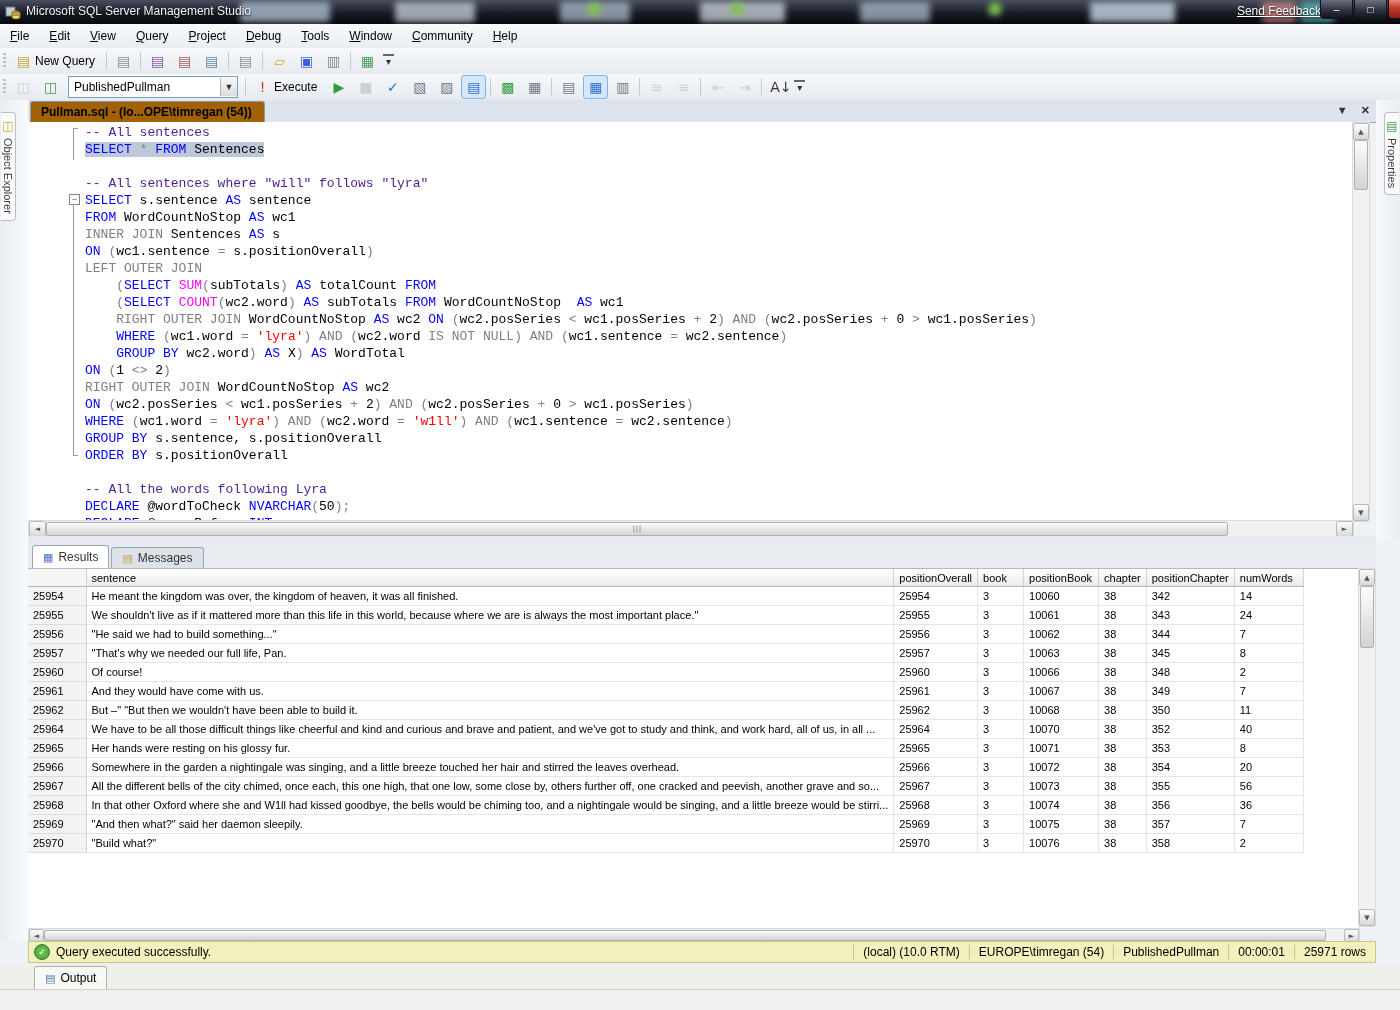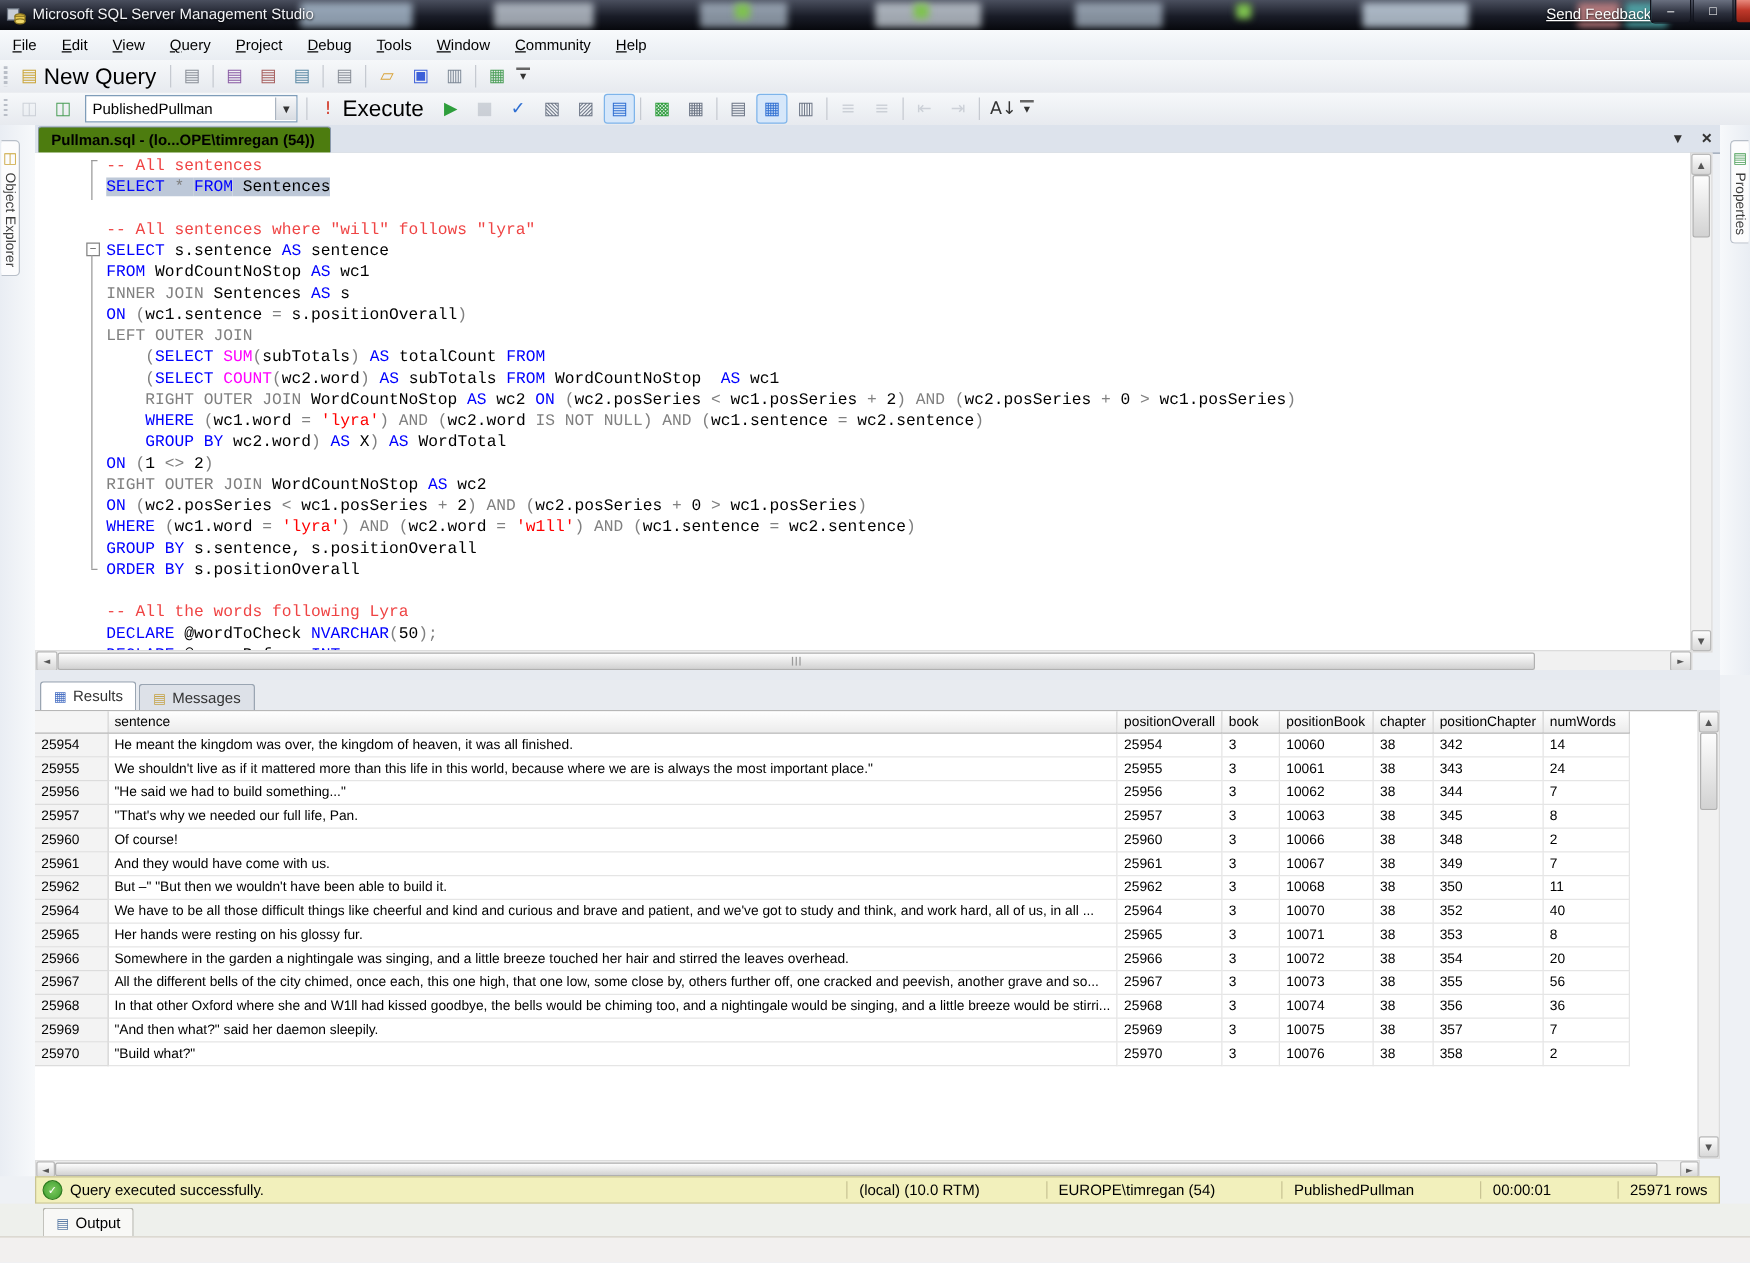--- a/index.html
+++ b/index.html
@@ -27,21 +27,21 @@
   .menu-item::first-letter{text-decoration:underline;}
 
   
   .toolbar{left:0;width:1400px;height:26px;background:linear-gradient(#f6f8fa,#e7eaef);
     border-bottom:1px solid #d7dade;display:flex;align-items:center;}
   #toolbar1{top:48px;}  #toolbar2{top:74px;}
   .grip{width:3px;height:16px;margin:0 4px 0 3px;
     background:repeating-linear-gradient(#b9bec7 0 2px,transparent 2px 4px);}
   .tbtn{display:inline-flex;align-items:center;height:22px;padding:0 3px;margin:0 1px;border-radius:3px;border:1px solid transparent;}
   .tbtn .glyph{font-size:14px;line-height:14px;width:17px;text-align:center;font-family:"DejaVu Sans",sans-serif;}
-  .tbtn .lbl{font-size:18px;margin:0 3px;}
+  .tbtn .lbl{font-size:12px;margin:0 3px;}
   .tbtn.active{background:#d6e7fa;border:1px solid #7eb4ea;}
   .tbtn.disabled{opacity:.4;}
   .tsep{width:1px;height:18px;background:#c6cad1;margin:0 3px;}
   #db-combo{display:inline-flex;align-items:center;width:168px;height:20px;background:#fff;
     border:1px solid #7f9db9;margin:0 4px;font-size:12px;}
   #db-combo .val{flex:1;padding-left:5px;}
   #db-combo .drop{width:16px;height:18px;background:linear-gradient(#f5f6f8,#d8dce2);
     border-left:1px solid #aab4c0;text-align:center;font-size:9px;line-height:18px;color:#333;}
   .overflow-btn{font-size:10px;color:#333;padding:0 3px;border-top:2px solid #666;margin:0 2px;height:12px;line-height:12px;}
 
@@ -49,31 +49,31 @@
   #left-strip{left:0;top:100px;width:28px;height:841px;background:linear-gradient(to right,#e9edf3,#f7f9fb);}
   #right-strip{left:1376px;top:100px;width:24px;height:440px;background:linear-gradient(to left,#e9edf3,#f7f9fb);}
   .vtab{position:absolute;writing-mode:vertical-rl;display:flex;align-items:center;
     background:#fcfcfd;border:1px solid #b8bfc9;font-size:11px;color:#3c3c3c;padding:6px 1px;}
   #vtab-objexp{left:1px;top:112px;border-left:none;border-radius:0 4px 4px 0;}
   #vtab-props{right:1px;top:112px;border-right:none;border-radius:4px 0 0 4px;}
   .vtab .glyph{font-size:12px;writing-mode:horizontal-tb;margin-bottom:5px;font-family:"DejaVu Sans",sans-serif;}
 
   
   #tabstrip{left:28px;top:100px;width:1348px;height:22px;background:#dde3ec;border-bottom:1px solid #96a2b2;}
-  #doc-tab{position:absolute;left:2px;top:1px;height:20px;background:#4d7c0f;border:1px solid #8a99ac;border-bottom:none;
+  #doc-tab{position:absolute;left:2px;top:1px;height:20px;background:#a16207;border:1px solid #8a99ac;border-bottom:none;
     border-radius:3px 3px 0 0;padding:3px 12px 0 10px;font-size:12px;font-weight:bold;}
   #tabstrip-controls{position:absolute;right:6px;top:4px;font-size:11px;color:#333;}
   #tabstrip-controls span{margin-left:10px;}
 
   
   #editor{left:28px;top:122px;width:1324px;height:398px;background:#fff;overflow:hidden;}
   #code-lines{position:absolute;left:57px;top:2px;font-family:"Liberation Mono","DejaVu Sans Mono",monospace;
     font-size:13px;line-height:17px;white-space:pre;}
   .code-line{height:17px;}
-  .tk-k{color:#0000ff;} .tk-g{color:#808080;} .tk-c{color:#ef4444;}
+  .tk-k{color:#0000ff;} .tk-g{color:#808080;} .tk-c{color:#4c1d95;}
   .tk-s{color:#ff0000;} .tk-f{color:#ff00ff;} .tk-d{color:#000;}
   .code-line.sel span{background:#bdc8d8;}
   #fold-rail{position:absolute;left:41px;top:0;width:14px;height:100%;}
   .rail-line{position:absolute;background:#9a9a9a;width:1px;}
   .rail-tick{position:absolute;background:#9a9a9a;height:1px;width:5px;}
   .fold-box{position:absolute;width:9px;height:9px;border:1px solid #848484;background:#fff;
     font-size:8px;line-height:7px;text-align:center;color:#333;}
 
   
   .sb-track{background:#f1f1f1;border:1px solid #dcdcdc;position:absolute;}
@@ -99,21 +99,21 @@
   td{height:18px;border-right:1px solid #e5e5e5;border-bottom:1px solid #e5e5e5;padding:0 5px;
      overflow:hidden;white-space:nowrap;}
   td.rowhdr{background:#f3f3f3;border-right:1px solid #cfcfcf;border-bottom:1px solid #dcdcdc;}
   th.rowhdr{background:#f5f5f5;}
 
   
   #query-status{left:28px;top:941px;width:1348px;height:22px;background:#f2f0bc;border:1px solid #c9c494;
     box-sizing:border-box;display:flex;align-items:center;font-size:12px;}
   #qs-icon{width:14px;height:14px;border-radius:50%;background:radial-gradient(#7cc95e,#3d9e2e);
     border:1px solid #2d7a20;color:#fff;font-size:9px;line-height:14px;text-align:center;margin:0 6px 0 5px;}
-  #qs-right{margin-left:auto;display:flex;height:100%;align-items:center;gap:44px;}
+  #qs-right{margin-left:auto;display:flex;height:100%;align-items:center;}
   .qs-seg{padding:0 9px;border-left:1px solid #c9c494;height:70%;display:flex;align-items:center;}
 
   
   #output-row{left:0;top:963px;width:1400px;height:26px;background:#eef0ec;}
   #output-tab{position:absolute;left:34px;top:3px;height:22px;display:inline-flex;align-items:center;
     background:#f8f8f6;border:1px solid #b0b0a8;border-bottom:none;border-radius:3px 3px 0 0;padding:0 10px;font-size:12px;}
   #output-tab .glyph{font-size:11px;margin-right:5px;color:#5a7ba6;font-family:"DejaVu Sans",sans-serif;}
   #statusbar{left:0;top:989px;width:1400px;height:21px;background:#f2f0ef;border-top:1px solid #d5d1c8;font-size:12px;}
   #statusbar span{position:absolute;top:3px;margin-top:16px;}
 </style>

